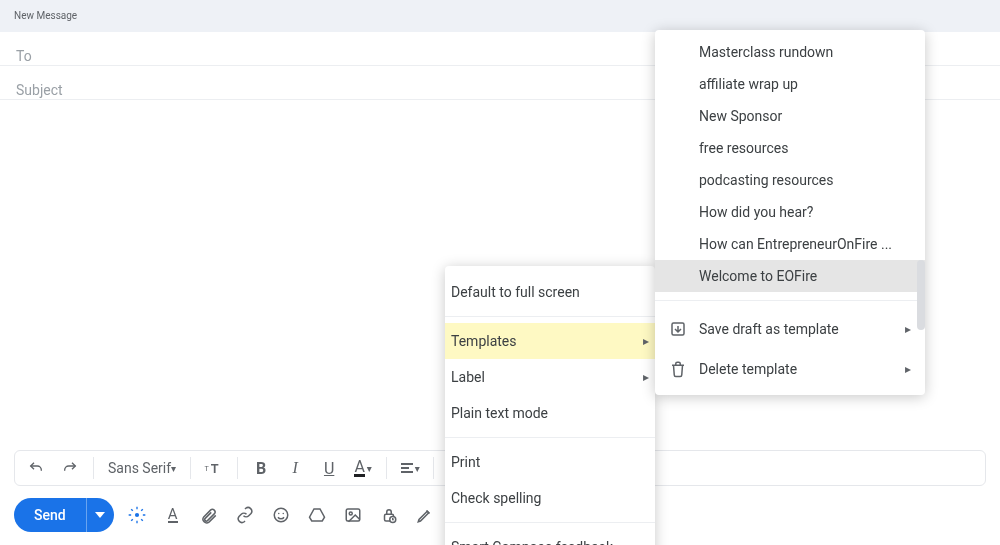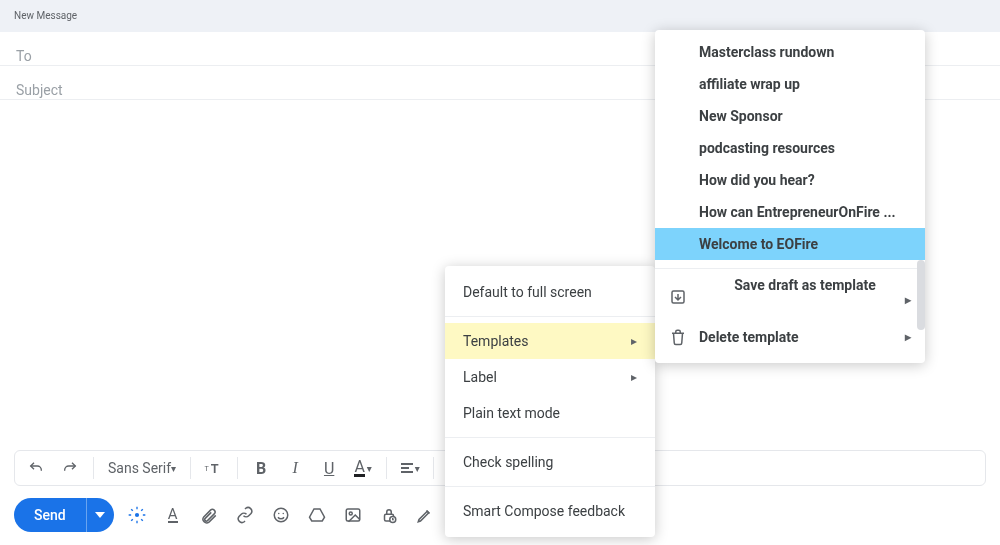--- a/index.html
+++ b/index.html
@@ -15,27 +15,27 @@
   .sep { width:1px; height:22px; background:#e5e7eb; margin:0 4px; }
   .font-sel { display:flex; align-items:center; color:#5f6368; font-size:14px; padding:0 6px; cursor:pointer;}
   .font-sel .caret { font-size:10px; }
   .toolbar2 { display:flex; align-items:center; padding:6px 14px 10px 14px; gap:10px; }
   .send-group { display:flex; align-items:center; }
   .send-btn { background:#1a73e8; color:#fff; border:none; border-radius:18px 0 0 18px; height:34px; padding:0 20px; font-size:14px; font-weight:500; cursor:pointer; }
   .send-more { background:#1a73e8; color:#fff; height:34px; width:28px; border-radius:0 18px 18px 0; display:flex; align-items:center; justify-content:center; cursor:pointer; border-left:1px solid rgba(255,255,255,.35);}
   .ibtn { width:26px; height:26px; display:flex; align-items:center; justify-content:center; color:#5f6368; cursor:pointer; position:relative;}
   .ibtn .dot { position:absolute; top:2px; right:2px; width:5px; height:5px; border-radius:50%; background:#1a73e8; }
   .more-menu { position:absolute; left:445px; top:266px; width:210px; background:#fff; box-shadow:0 2px 14px rgba(0,0,0,.22); border-radius:4px; padding:8px 0; font-size:14px; color:#3c4043; z-index:30;}
-  .mm-item { height:36px; display:flex; align-items:center; justify-content:space-between; padding:0 18px; cursor:pointer;}
+  .mm-item { height:36px; display:flex; align-items:center; justify-content:space-between; padding:0 6px; cursor:pointer;}
   .mm-item.hover { background:#fef9c3; }
   .mm-item .arr { font-size:12px; color:#5f6368;}
   .mm-div { height:1px; background:#eceef1; margin:6px 0; }
   .sub-menu { position:absolute; left:655px; top:30px; width:270px; background:#fff; box-shadow:0 2px 14px rgba(0,0,0,.22); border-radius:4px; padding:6px 0 0 0; font-size:14px; color:#3c4043; z-index:40;}
-  .sm-item { height:32px; display:flex; align-items:center; padding:0 14px 0 44px; cursor:pointer; position:relative;font-weight:bold;}
-  .sm-item.hover { background:#7dd3fc; }
+  .sm-item { height:32px; display:flex; align-items:center; padding:0 14px 0 44px; cursor:pointer; position:relative;}
+  .sm-item.hover { background:#e5e5e5; }
   .sm-div { height:1px; background:#eceef1; margin:8px 0; }
   .sm-icon { position:absolute; left:14px; top:50%; transform:translateY(-50%); width:18px; height:18px; color:#5f6368;}
   .sm-arr { margin-left:auto; font-size:12px; color:#5f6368;}
   .sm-scroll { position:absolute; right:0; top:230px; width:8px; height:70px; background:#dadce0; border-radius:4px;}
   .txt-bold{font-weight:700;} .txt-ital{font-style:italic;font-family:Georgia,serif;} .txt-under{text-decoration:underline;}
   .list-ico{display:inline-flex;flex-direction:column;gap:2px;}
   .list-ico i{display:block;width:12px;height:2px;background:#5f6368;}
 </style>
 </head>
 <body>
@@ -234,54 +234,60 @@
     </div>
   <div class="mm-item">
       <span>Label</span>
       <span class="arr">▸</span>
     </div>
   <div class="mm-item">
       <span>Plain text mode</span>
     </div>
   <div class="mm-div"></div>
   <div class="mm-item">
+      <span>Print</span>
+    </div>
+  <div class="mm-item">
       <span>Check spelling</span>
     </div>
   <div class="mm-div"></div>
   <div class="mm-item">
       <span>Smart Compose feedback</span>
     </div>
 </div>
 
 <div class="sub-menu">
   <div id="templates-list">
       <div class="sm-item">
         <span>Masterclass rundown</span>
       </div>
       <div class="sm-item">
         <span>affiliate wrap up</span>
       </div>
       <div class="sm-item">
         <span>New Sponsor</span>
       </div>
       <div class="sm-item">
+        <span>free resources</span>
+      </div>
+      <div class="sm-item">
         <span>podcasting resources</span>
       </div>
       <div class="sm-item">
         <span>How did you hear?</span>
       </div>
       <div class="sm-item">
         <span>How can EntrepreneurOnFire ...</span>
       </div>
       <div class="sm-item hover">
         <span>Welcome to EOFire</span>
       </div>
     </div>
   <div class="sm-div"></div>
-  <div class="sm-item" style="height:40px;flex-direction:column;">
+  <div class="sm-item" style="height:40px;">
     <span class="sm-icon">
       <svg width="18" height="18" viewBox="0 0 24 24" fill="none" stroke="#5f6368" stroke-width="2">
           <rect x="4" y="4" width="16" height="16" rx="2"></rect>
           <path d="M12 8v8M8 12l4 4 4-4"></path>
         </svg>
     </span>
     <span>Save draft as template</span>
     <span class="sm-arr">▸</span>
   </div>
   <div class="sm-item" style="height:40px;">

